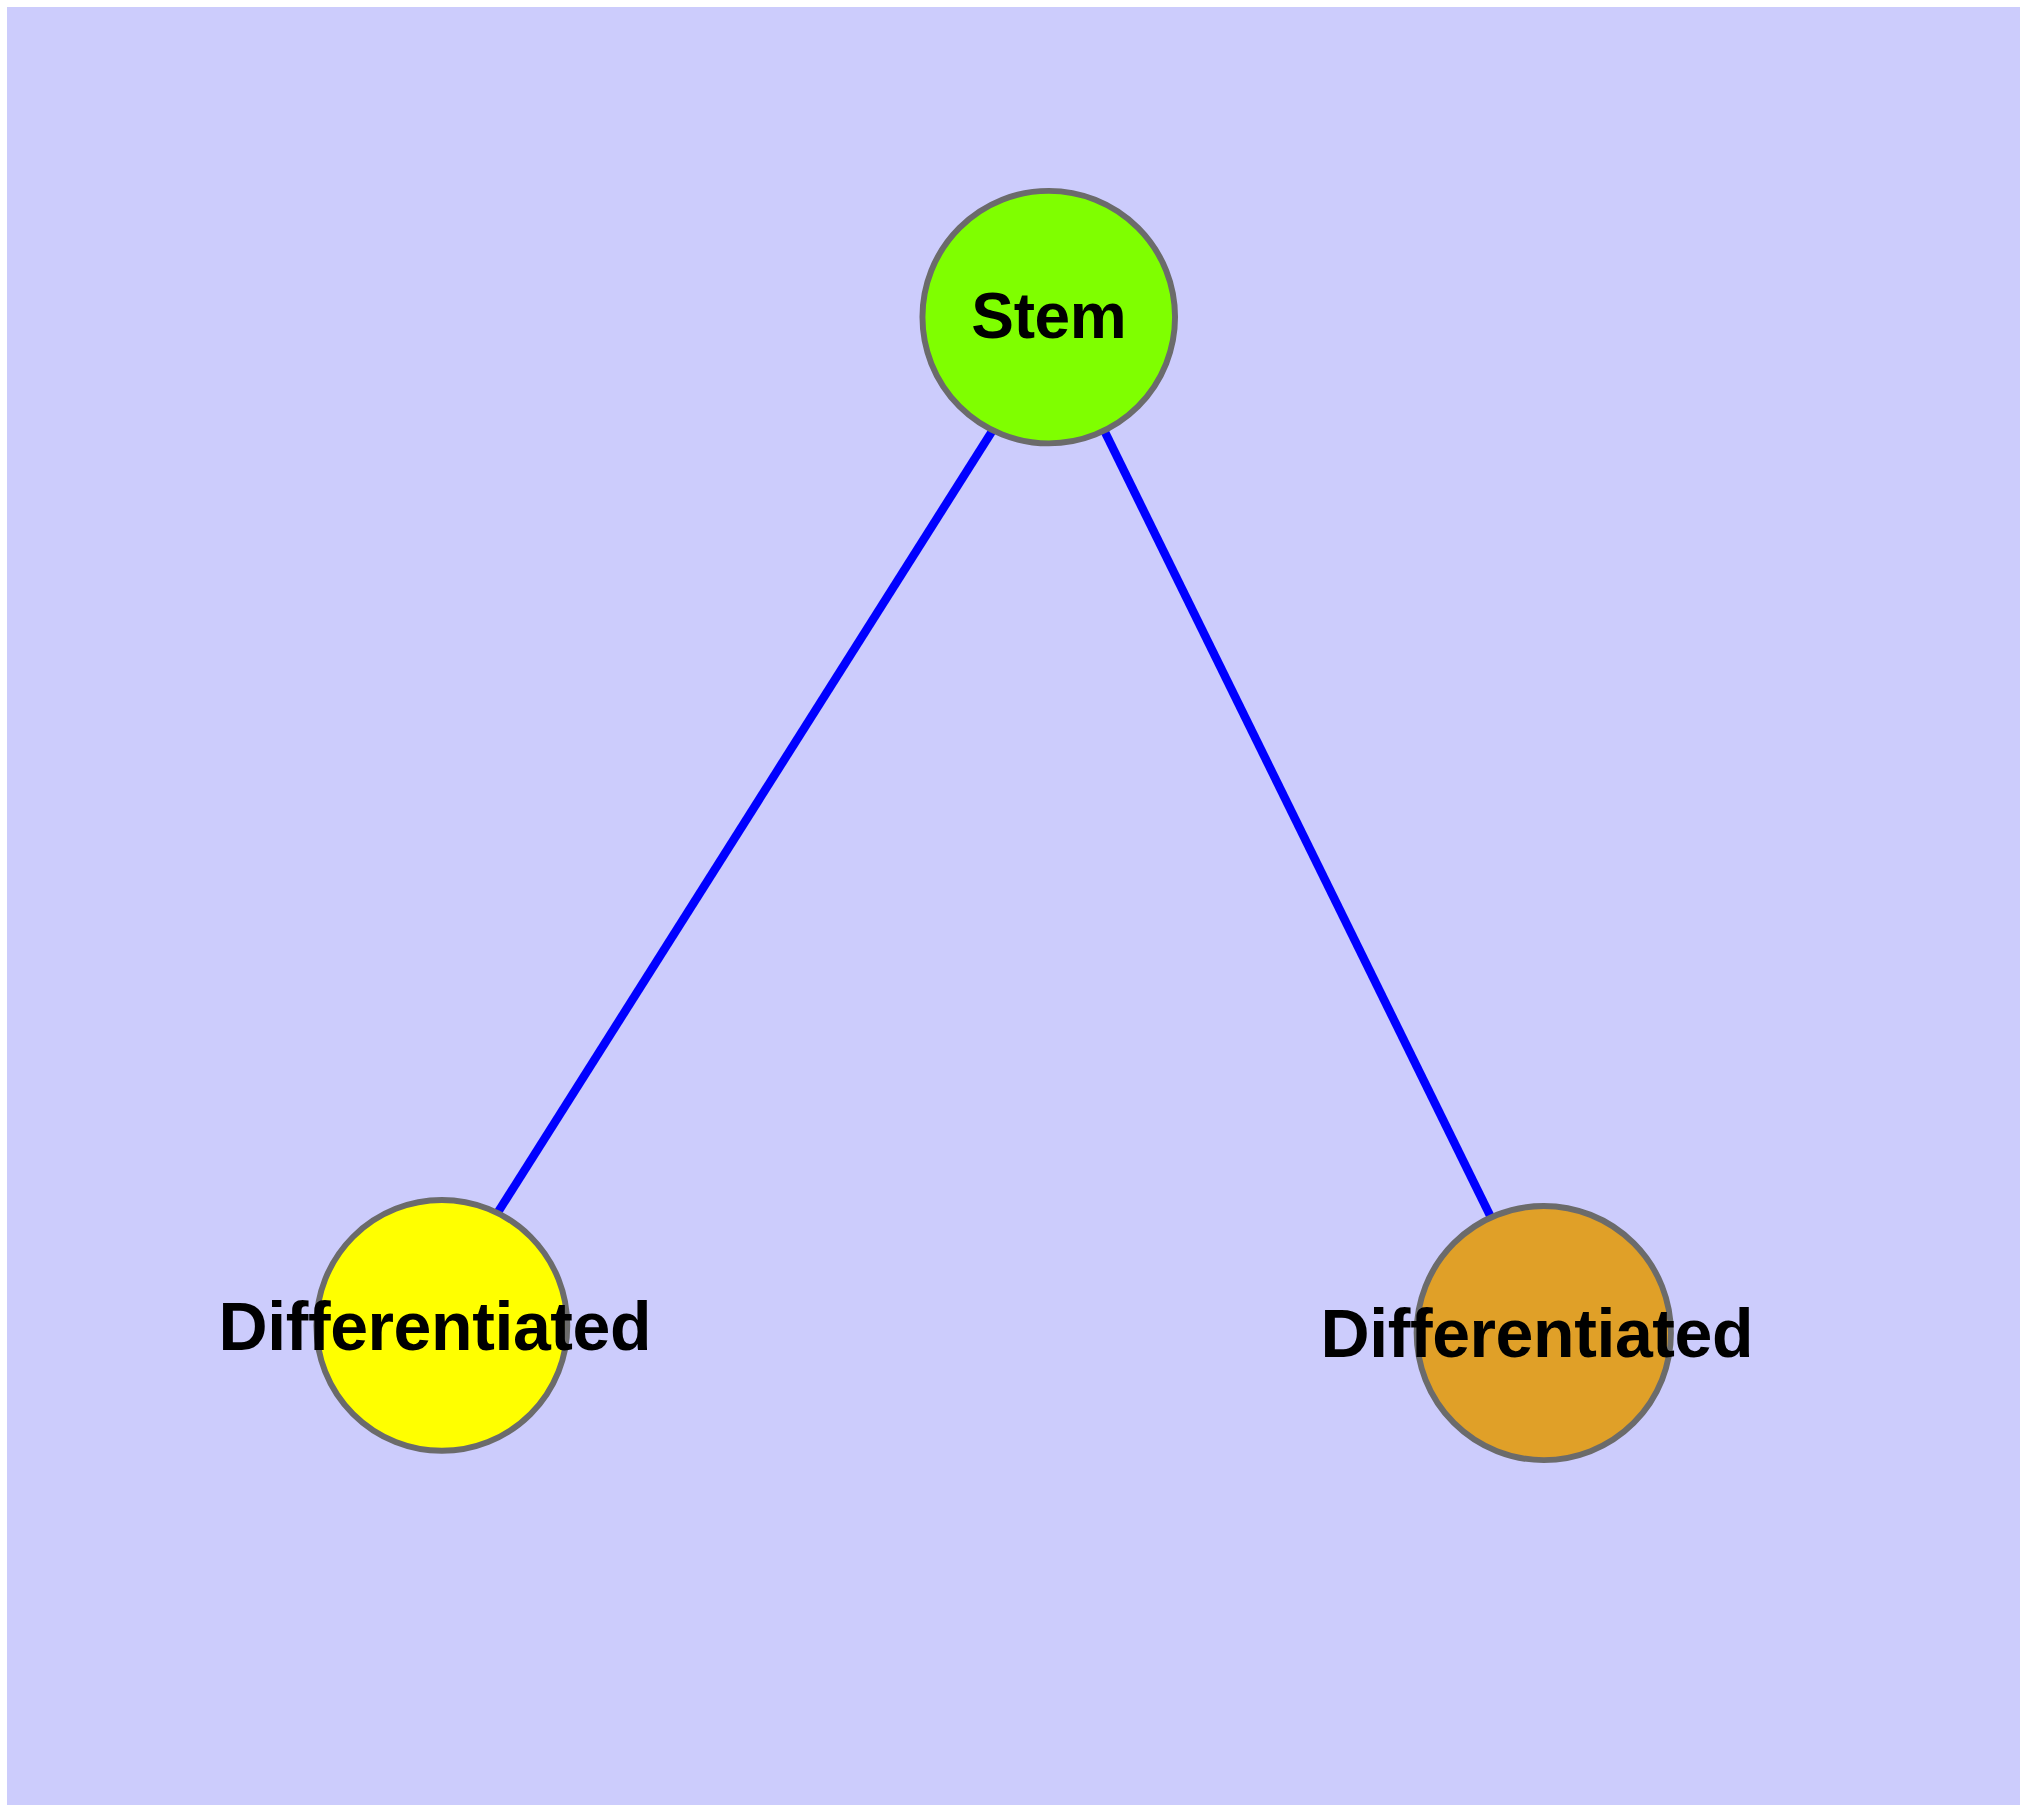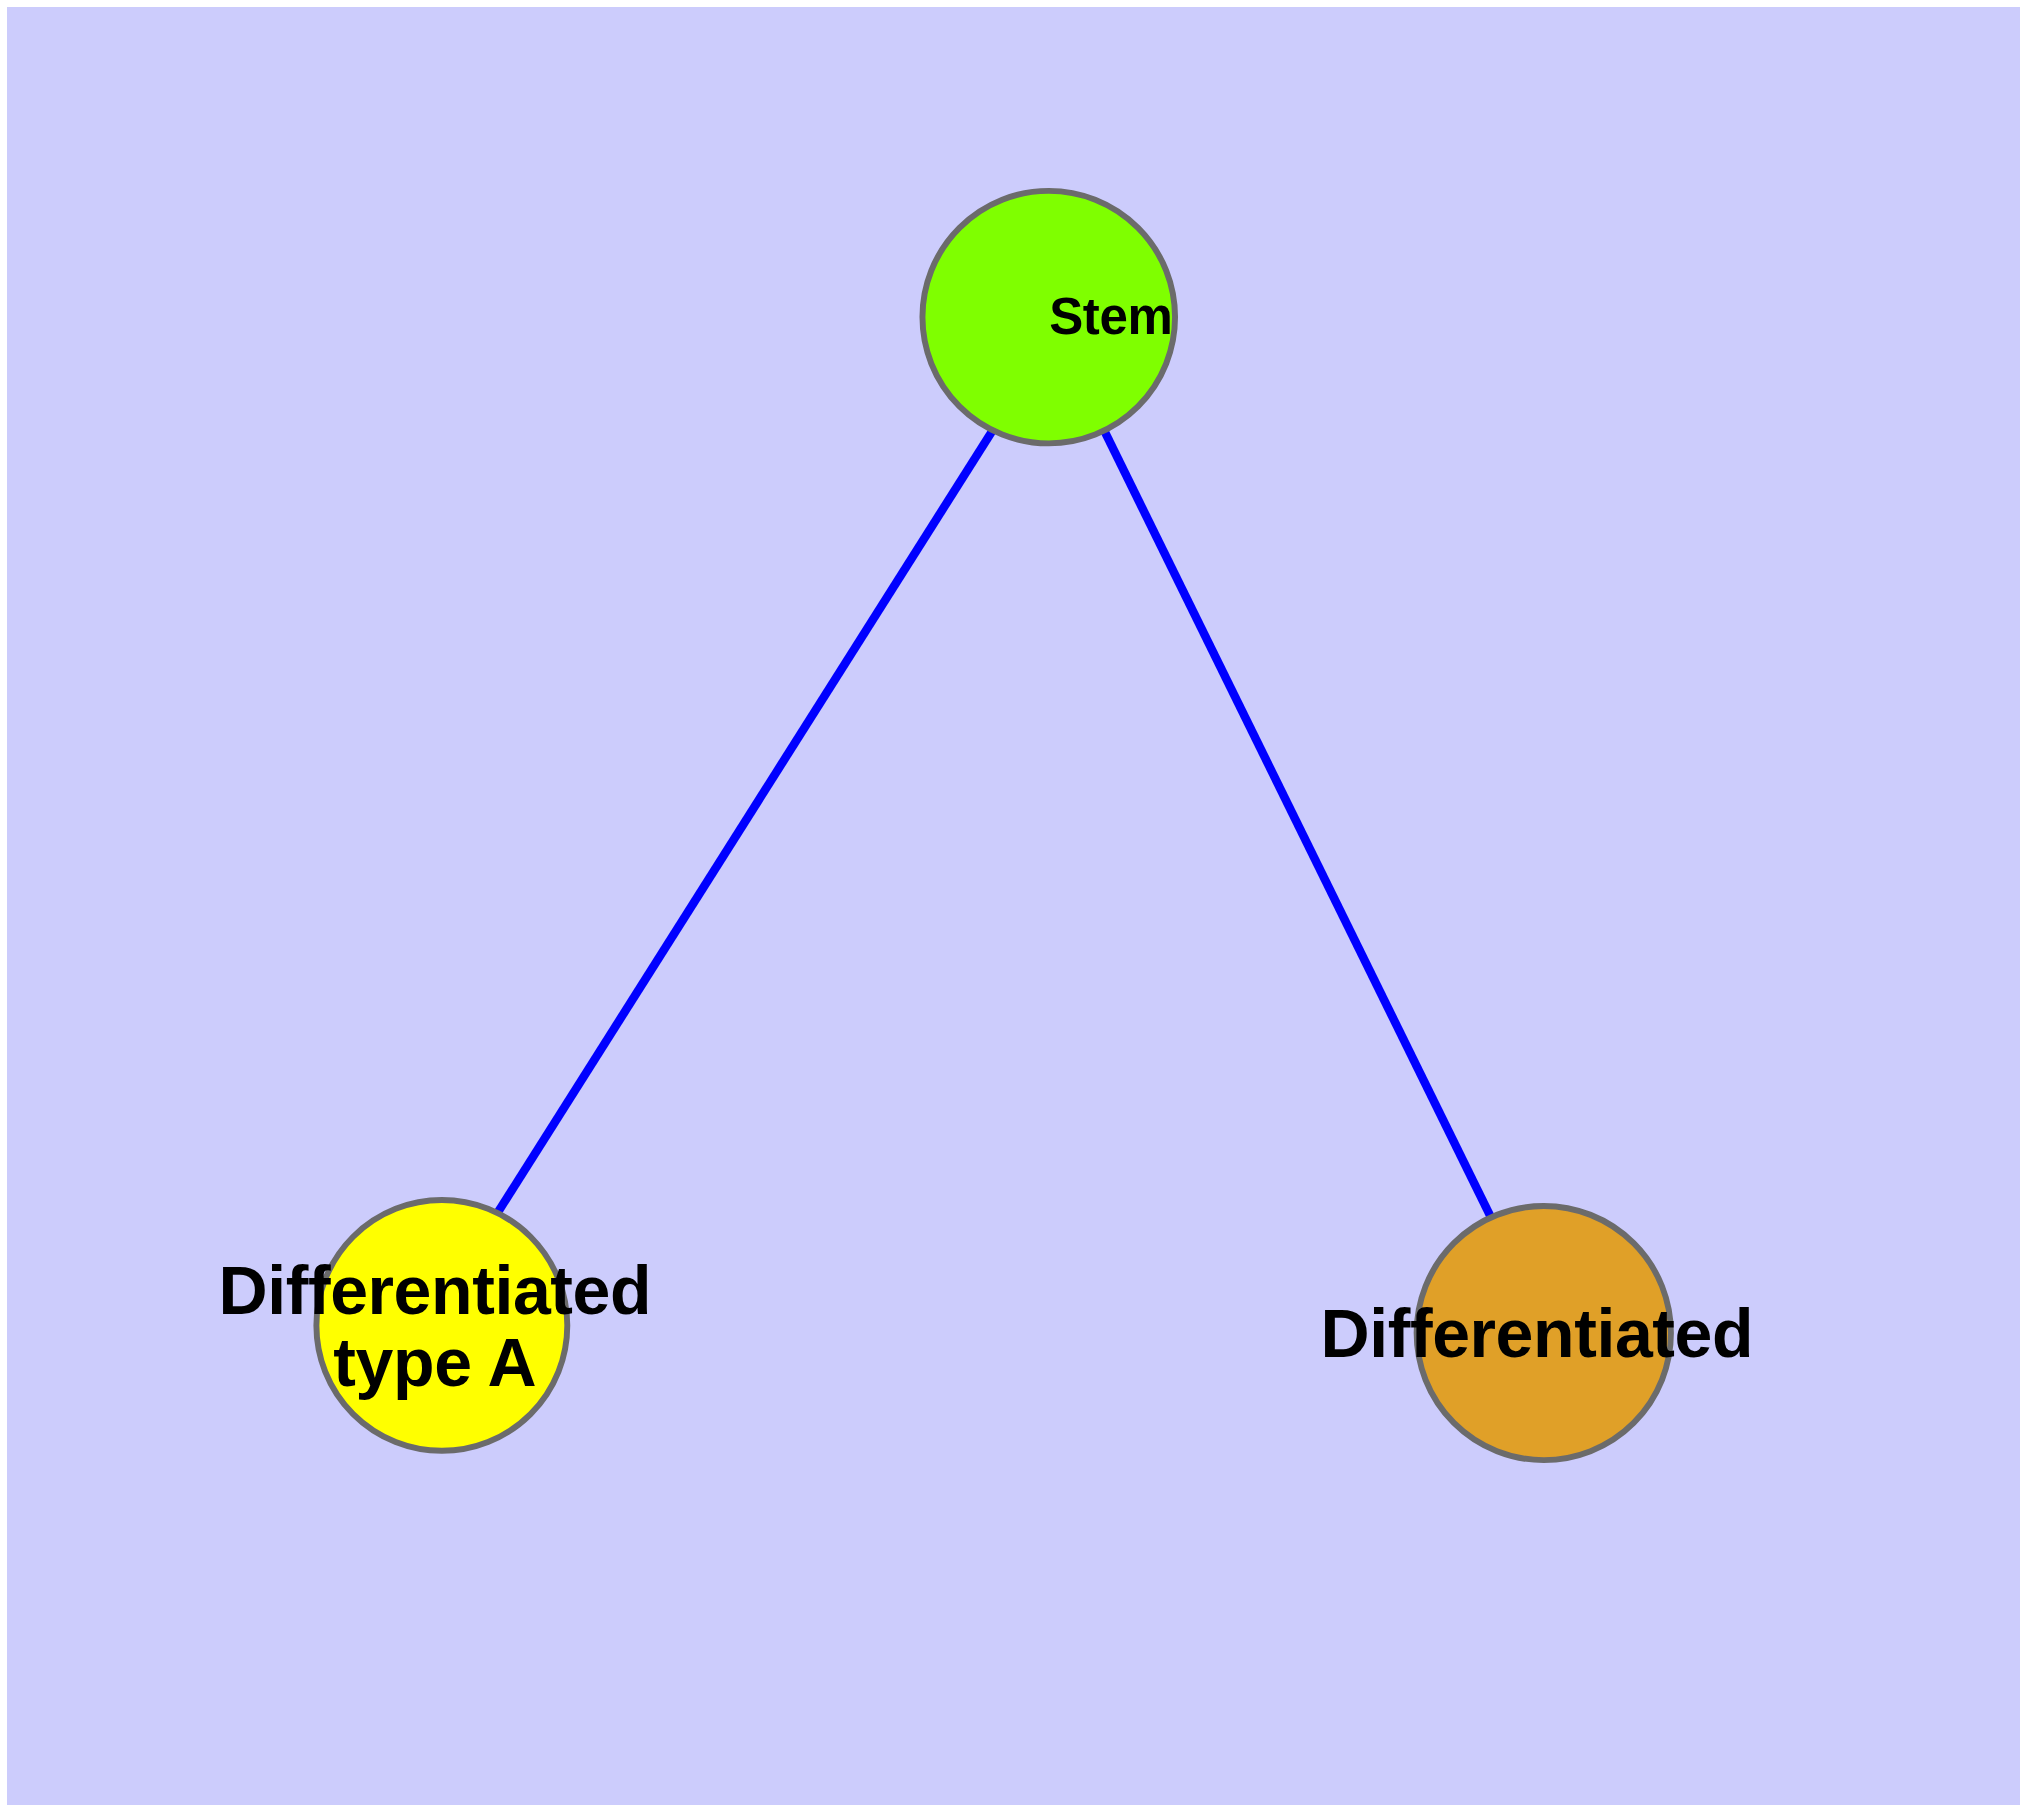--- a/index.html
+++ b/index.html
@@ -38,22 +38,22 @@
     position: absolute;
     text-align: center;
     color: #000000;
     font-weight: bold;
     line-height: 1.06;
     white-space: pre;
     pointer-events: none;
     letter-spacing: -0.4px;
   }
   #label-stem {
-    font-size: 51px;
-    left: 1104px;
+    font-size: 64px;
+    left: 1042px;
     top: 310px;
     transform: translate(-50%, -50%);
   }
   #label-diffA {
     font-size: 68px;
     left: 428px;
     top: 1319px;
     transform: translate(-50%, -50%);
   }
   #label-diffB {
@@ -78,19 +78,19 @@
 
       <g>
         <circle cx="1229" cy="366" r="149" fill="#7fff00" stroke="#6b6b6b" stroke-width="7"></circle>
         <circle cx="513" cy="1556" r="148" fill="#ffff00" stroke="#6b6b6b" stroke-width="7"></circle>
         <circle cx="1813" cy="1565" r="150" fill="#e0a028" stroke="#6b6b6b" stroke-width="7"></circle>
       </g>
     </svg>
 
     <div class="node-label" id="label-stem">Stem</div>
 
-    <div class="node-label" id="label-diffA"><span>Differentiated</span><br><span>type A</span></div>
+    <div class="node-label" id="label-diffA"><span>Differentiated</span><br></div>
 
     <div class="node-label" id="label-diffB"><span>Differentiated</span><br></div>
 
   </div>
 </div>
 
 
 </body></html>

